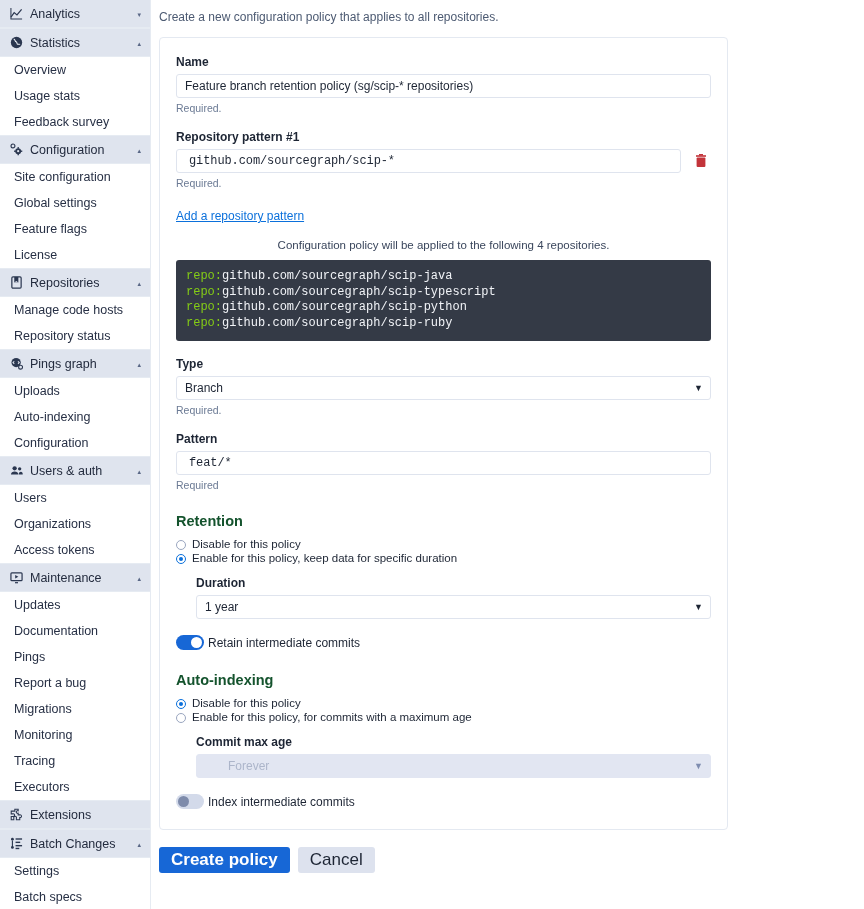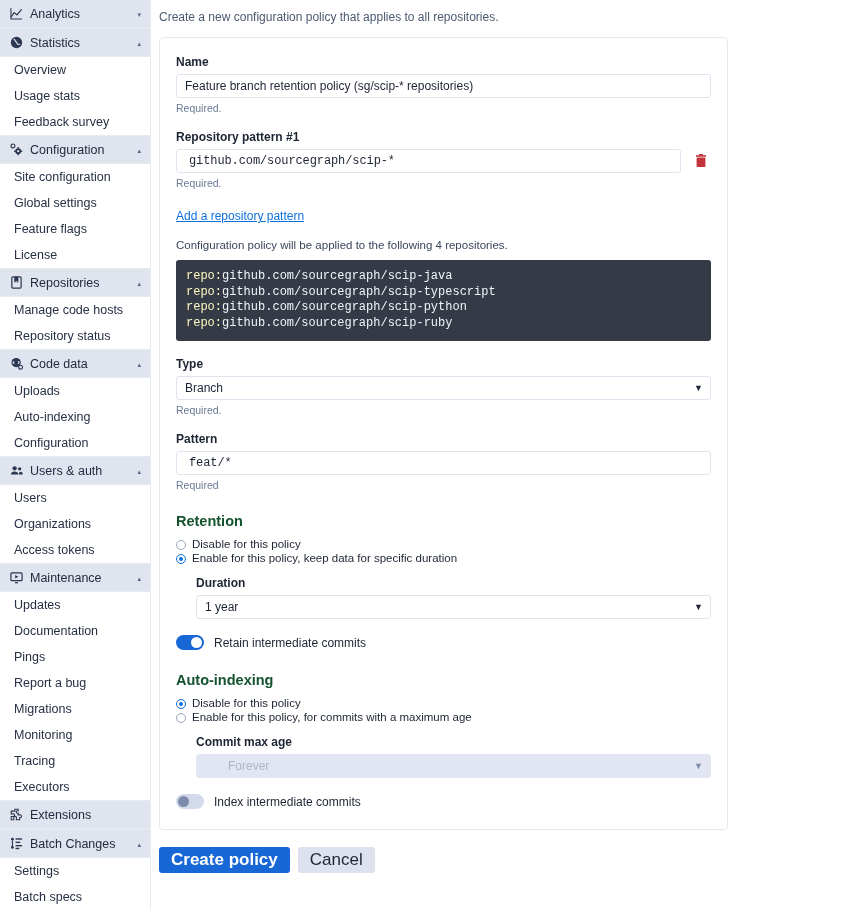--- a/index.html
+++ b/index.html
@@ -62,30 +62,30 @@
     font-family:"Liberation Sans", sans-serif;
     background:#fff; outline:none;
   }
   .inp.mono { font-family:"Liberation Mono", monospace; font-size:12px; letter-spacing:-0.1px;padding-left:12px; }
 
   .row-pattern { display:flex; align-items:center; gap:10px; }
   .row-pattern .inp { flex:1; }
   .trash-btn { width:20px; height:22px; display:flex; align-items:center; justify-content:center; background:none; border:none; padding:0; cursor:pointer; }
 
   .addlink { display:inline-block; margin:20px 0 0 0; font-size:12px; color:#0b70db; text-decoration:underline; cursor:pointer; }
-  .applied-note { font-size:11.5px; color:#3a465c; margin:16px 0 9px 0; }
+  .applied-note { font-size:11.5px; color:#3a465c; margin:16px 0 9px 0;text-align:center; }
 
   .codeblock {
     background:#343a46; border-radius:3px;
     padding:9px 10px 10px 10px;
     font-family:"Liberation Mono", monospace;
     font-size:12px; line-height:15.5px; color:#f2f4f8;
     margin-bottom:0;
   }
-  .codeblock .k { color:#fef9c3; }
+  .codeblock .k { color:#84cc16; }
 
   .sel-wrap { position:relative; width:100%; }
   .sel {
     width:100%; height:24px;
     border:1px solid #dfe4ee; border-radius:3px;
     background:#fff; color:#1d2534; font-size:12px;
     padding:0 24px 0 8px;
     font-family:"Liberation Sans", sans-serif;
     appearance:none; -webkit-appearance:none; outline:none;
   }
@@ -104,21 +104,21 @@
   .radio.on { border-color:#0b70db; }
   .radio.on::after {
     content:""; position:absolute; left:2px; top:2px;
     width:4px; height:4px; border-radius:50%; background:#0b70db;
   }
   .radio-label { font-size:11.5px; color:#1d2534; }
 
   .indent { padding-left:20px; margin-top:12px; }
   .sublabel { font-size:12px; font-weight:bold; color:#1d2534; margin-bottom:5px; }
 
-  .toggle-row { display:flex; align-items:center; gap:10px; margin-top:16px;text-align:center; }
+  .toggle-row { display:flex; align-items:center; gap:4px; margin-top:16px;text-align:center; }
   .toggle { width:28px; height:15px; border-radius:8px; position:relative; flex:0 0 28px; cursor:pointer; }
   .toggle.on { background:#1767d6; }
   .toggle.off { background:#d3daea; }
   .toggle .knob { position:absolute; top:2px; width:11px; height:11px; border-radius:50%; }
   .toggle.on .knob { right:2px; background:#fff; }
   .toggle.off .knob { left:2px; background:#7e8bab; }
   .toggle-label { font-size:12px; color:#1d2534; }
 
   .footer { display:flex; gap:8px; margin-top:17px; }
   .btn { border:none; border-radius:3px; font-size:17px; font-weight:bold; padding:0 12px; height:26px; cursor:pointer; font-family:"Liberation Sans", sans-serif; }
@@ -202,21 +202,21 @@
       </div>
       <div class="sb-group">
         <div class="sb-header">
           <span class="ico">
             <svg width="13" height="13" viewBox="0 0 14 14">
               <circle cx="6.6" cy="6" r="5" fill="#2b3750"></circle>
               <path d="M4.6 4.6 L3.2 6 L4.6 7.4 M8.6 4.6 L10 6 L8.6 7.4" fill="none" stroke="#dfe4ee" stroke-width="1.1"></path>
               <circle cx="11.4" cy="11" r="2.1" fill="none" stroke="#2b3750" stroke-width="1.2"></circle>
             </svg>
           </span>
-          <span>Code data</span>
+          <span>Pings graph</span>
           <span class="caret">▴</span>
         </div>
         <div class="sb-sublist">
           <div class="sb-item">Uploads</div>
           <div class="sb-item">Auto-indexing</div>
           <div class="sb-item">Configuration</div>
         </div>
       </div>
       <div class="sb-group">
         <div class="sb-header">

